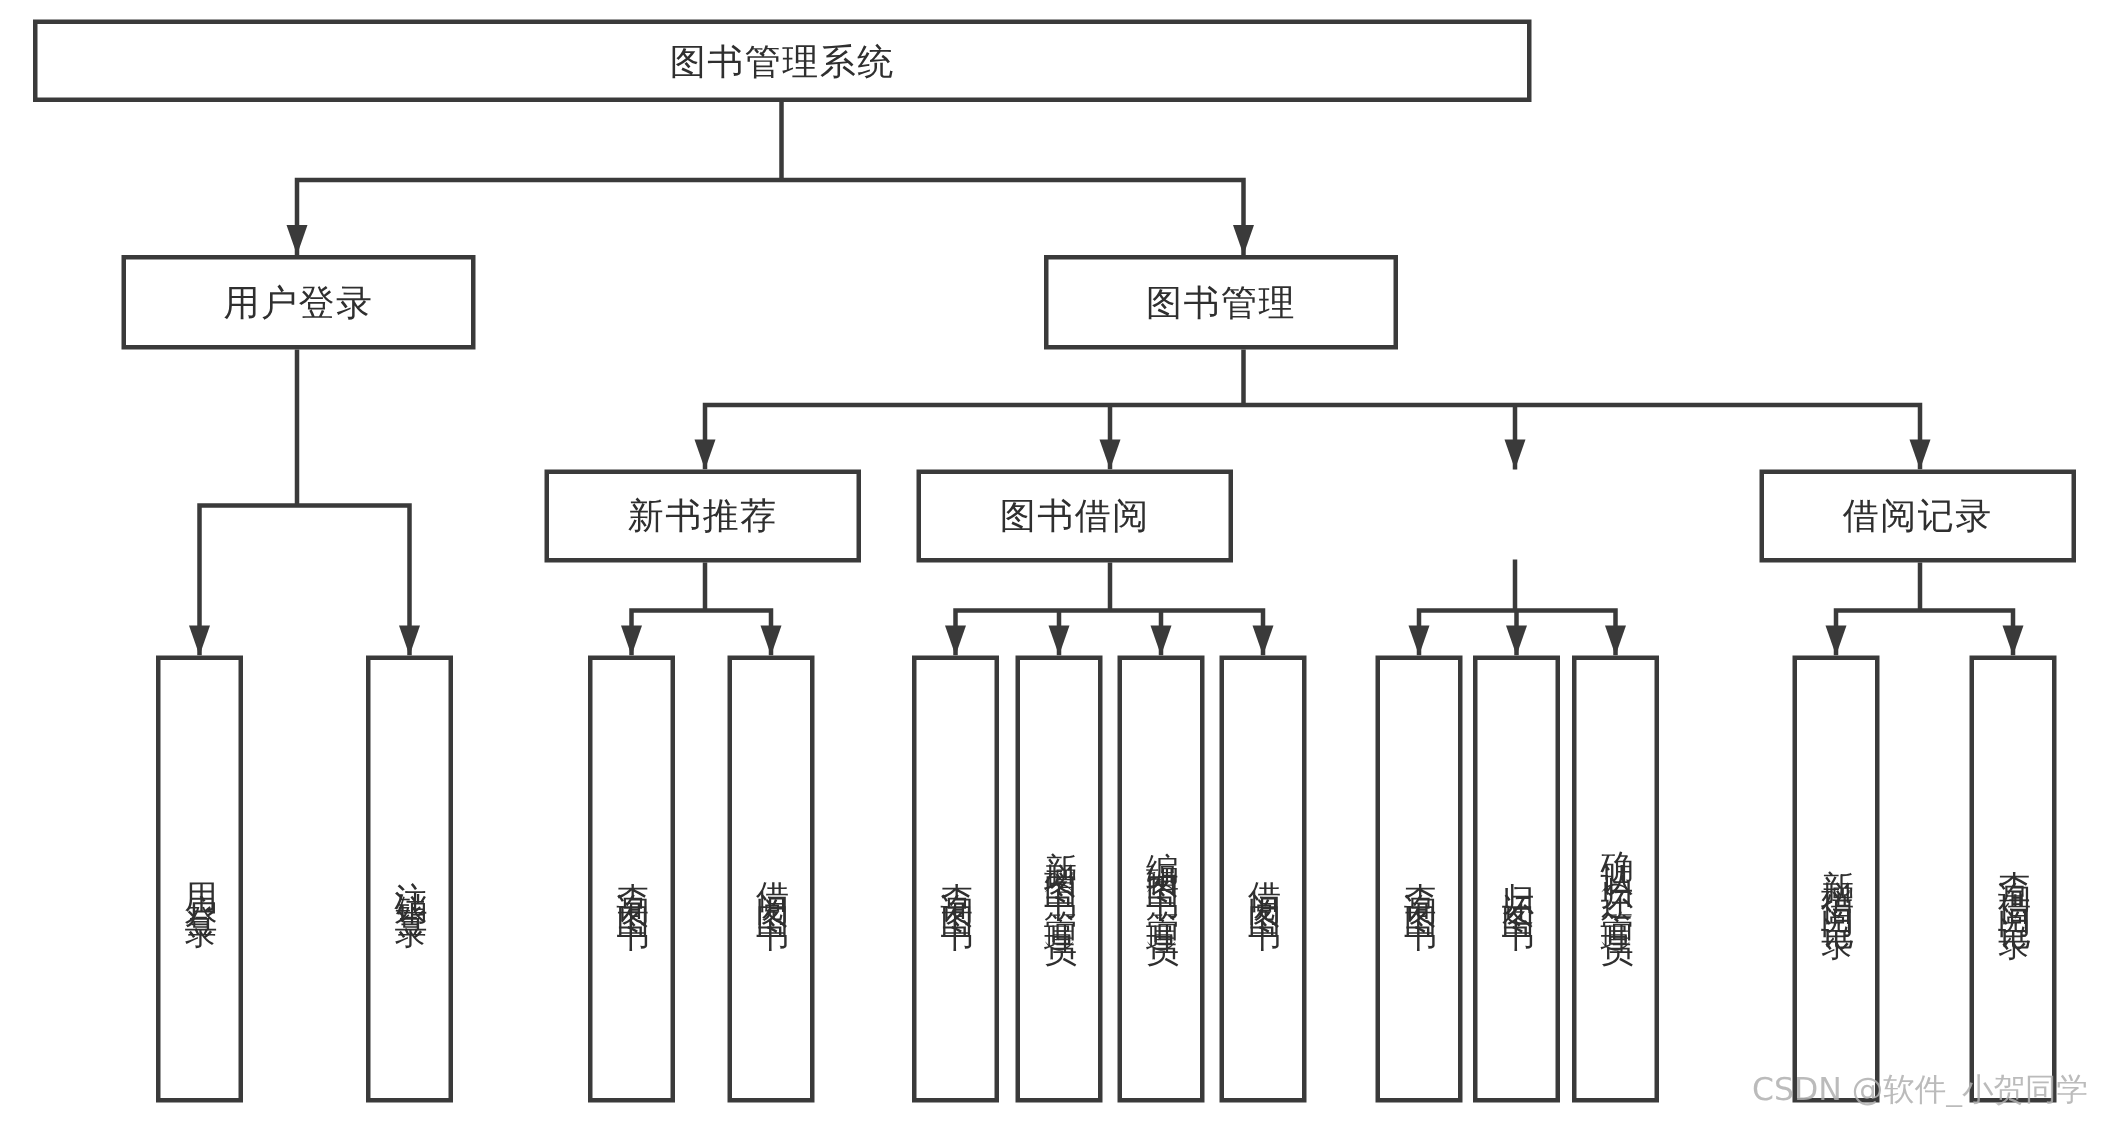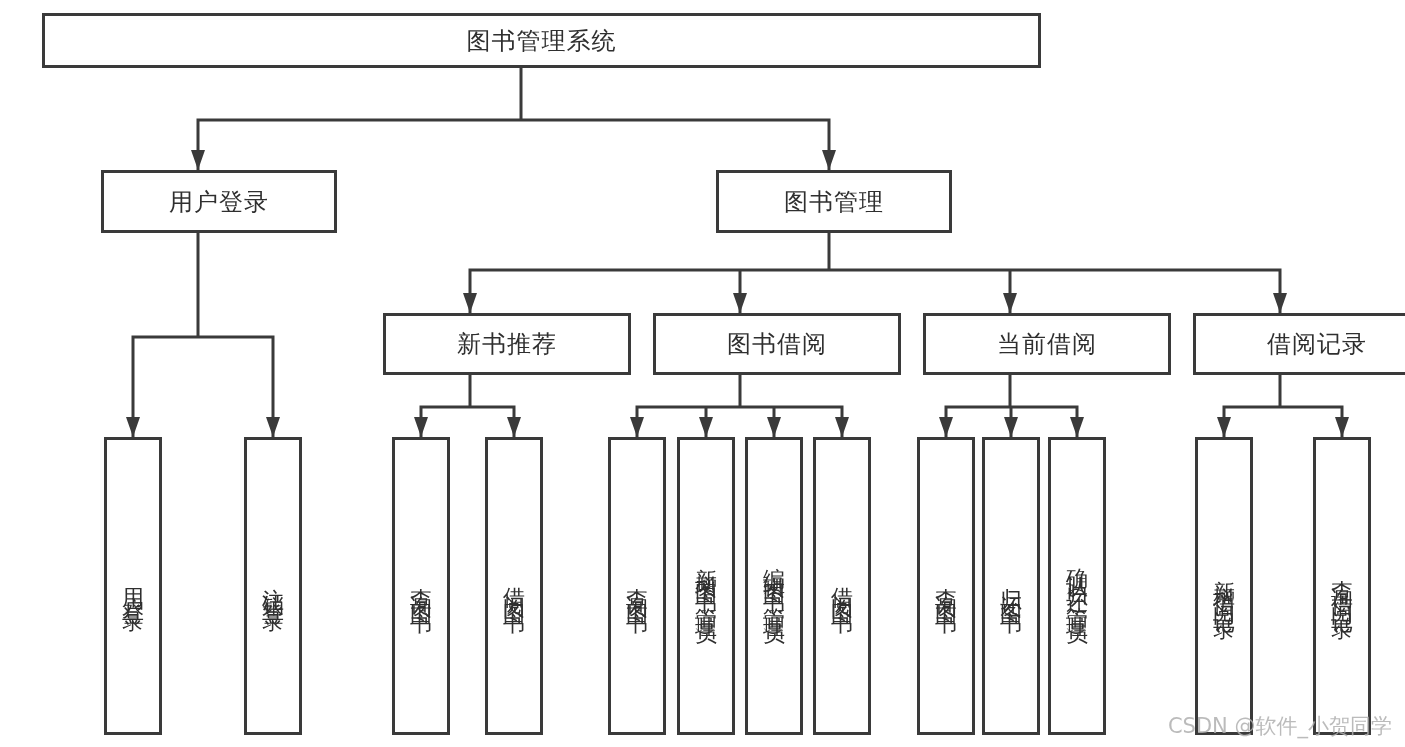--- a/index.html
+++ b/index.html
@@ -37,25 +37,24 @@
     box-sizing: border-box;
     border: 3px solid var(--line);
     background: var(--box-bg);
     display: flex;
     align-items: center;
     justify-content: center;
     color: var(--text);
     font-size: 24px;
     letter-spacing: 1px;
     z-index: 2;
-    margin-left: 20px;
   }
   .hbox.root { left: 22px; top: 13px; width: 999px; height: 55px; }
   .hbox.l2   { top: 170px; width: 236px; height: 63px; }
-  .hbox.l3   { top: 313px; width: 248px; height: 62px; }
+  .hbox.l3   { top: 313px; width: 211px; height: 62px; }
   .vbox {
     position: absolute;
     box-sizing: border-box;
     top: 437px;
     width: 58px;
     height: 298px;
     border: 3px solid var(--line);
     background: var(--box-bg);
     display: flex;
     align-items: center;
@@ -131,25 +130,22 @@
   <div class="hbox l2" style="left:81px">
     <span>用户登录</span>
   </div>
   <div class="hbox l2" style="left:696px">
     <span>图书管理</span>
   </div>
 
   <div class="hbox l3" style="left:363px">
     <span>新书推荐</span>
   </div>
-  <div class="hbox l3" style="left:633px">
+  <div class="hbox l3" style="left:611px">
     <span>图书借阅</span>
-  </div>
-  <div class="hbox l3" style="left:903px">
-    <span>当前借阅</span>
   </div>
   <div class="hbox l3" style="left:1173px">
     <span>借阅记录</span>
   </div>
 
   <div class="vbox" style="left:104px">
     <span>用户登录</span>
   </div>
   <div class="vbox" style="left:244px">
     <span>注销登录</span>

